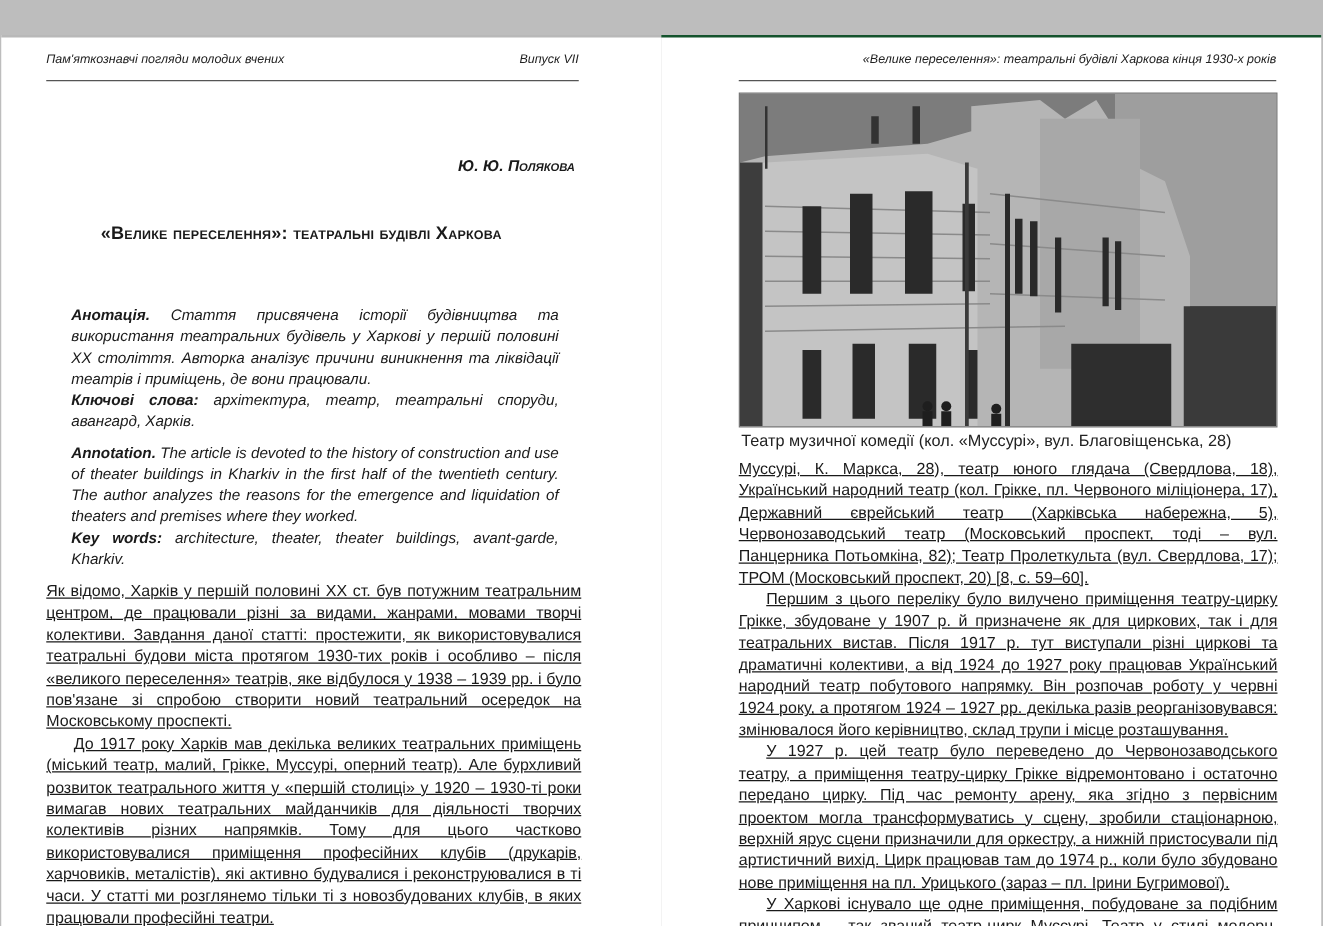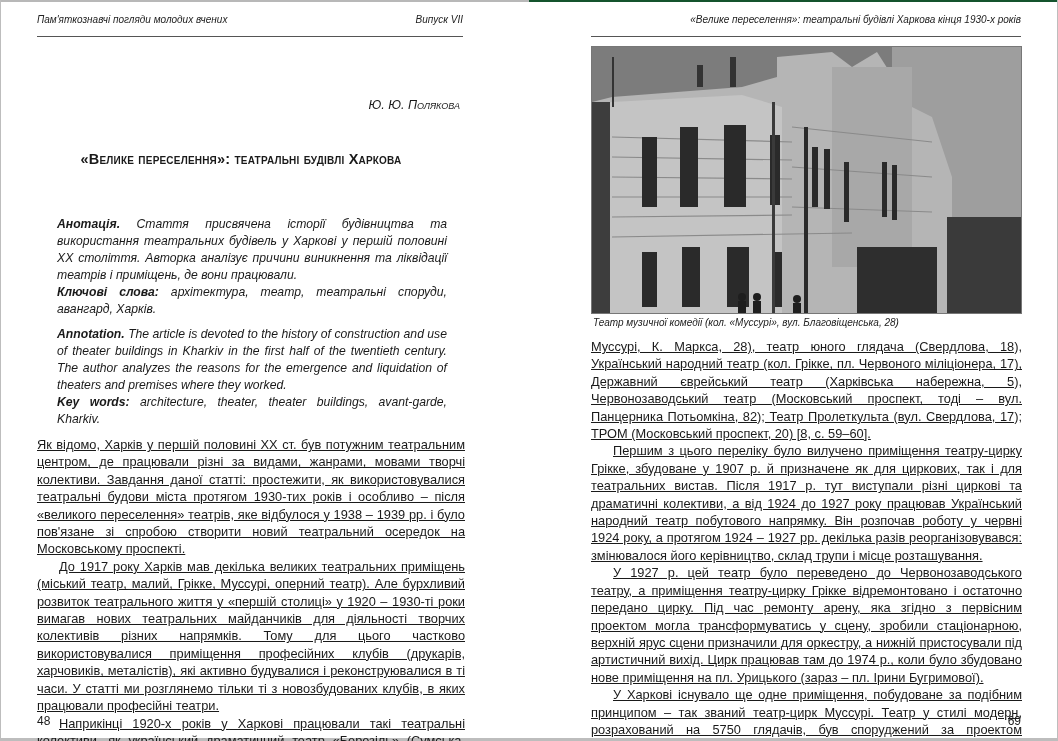--- a/index.html
+++ b/index.html
@@ -2,34 +2,34 @@
 <html><head>
 <meta charset="utf-8">
 <style>
   html, body { margin:0; padding:0; }
   body {
     width:1058px; height:741px; overflow:hidden;
     background:#bdbdbd;
     font-family:"Liberation Sans", sans-serif;
     color:#1a1a1a;
   }
-  .spread { position:relative; width:1058px; height:531px; }
+  .spread { position:relative; width:1058px; height:531px;margin-top:28px; }
   .page {
     position:absolute; top:0; height:738px; background:#fff;
     box-sizing:border-box;
   }
   .page.left { left:1px; width:528px; border-top:2px solid #b8b8b8; }
   .page.right { left:529px; width:528px; border-top:2px solid #14532d; }
   .running-head {
     position:absolute; top:12px; font-style:italic; font-size:10px; color:#222;
   }
   .head-rule { position:absolute; top:34px; height:1px; background:#555; }
   .author {
     position:absolute; top:96px; right:69px;
-    font-weight:normal; font-style:italic; font-size:12.5px;
+    font-weight:bold; font-style:italic; font-size:12.5px;
     font-variant:small-caps;
   }
   .title {
     position:absolute; top:149px; left:36px; width:408px;
     text-align:center; font-weight:bold; font-size:14.5px; line-height:17px;
     font-variant:small-caps; letter-spacing:0.2px;
   }
   .abstract {
     position:absolute; left:56px; width:390px;
     font-style:italic; font-size:12.2px; line-height:17px; text-align:justify;
@@ -41,21 +41,21 @@
   .body-text p { margin:0; text-indent:22px;text-decoration:underline; }
   .body-text p.noindent { text-indent:0; }
   .page-num { position:absolute; top:712px; font-size:12px; }
   .photo {
     position:absolute; top:44px; left:62px; width:429px; height:266px;
     background:
       radial-gradient(ellipse at 85% 30%, #9a9a9a 0%, #6d6d6d 40%, #3e3e3e 100%);
     overflow:hidden; border:1px solid #777;
   }
   .caption {
-    position:absolute; top:315px; left:64px; font-style:italic; font-size:10px; color:#222;
+    position:absolute; top:315px; left:64px; font-size:13px; color:#222;
   }
 </style>
 </head>
 <body>
 
 <div class="spread">
 
   <div class="page left">
     <div class="running-head" style="left:36px;">Пам'яткознавчі погляди молодих вчених</div>
     <div class="running-head" style="right:66px;">Випуск  VII</div>

